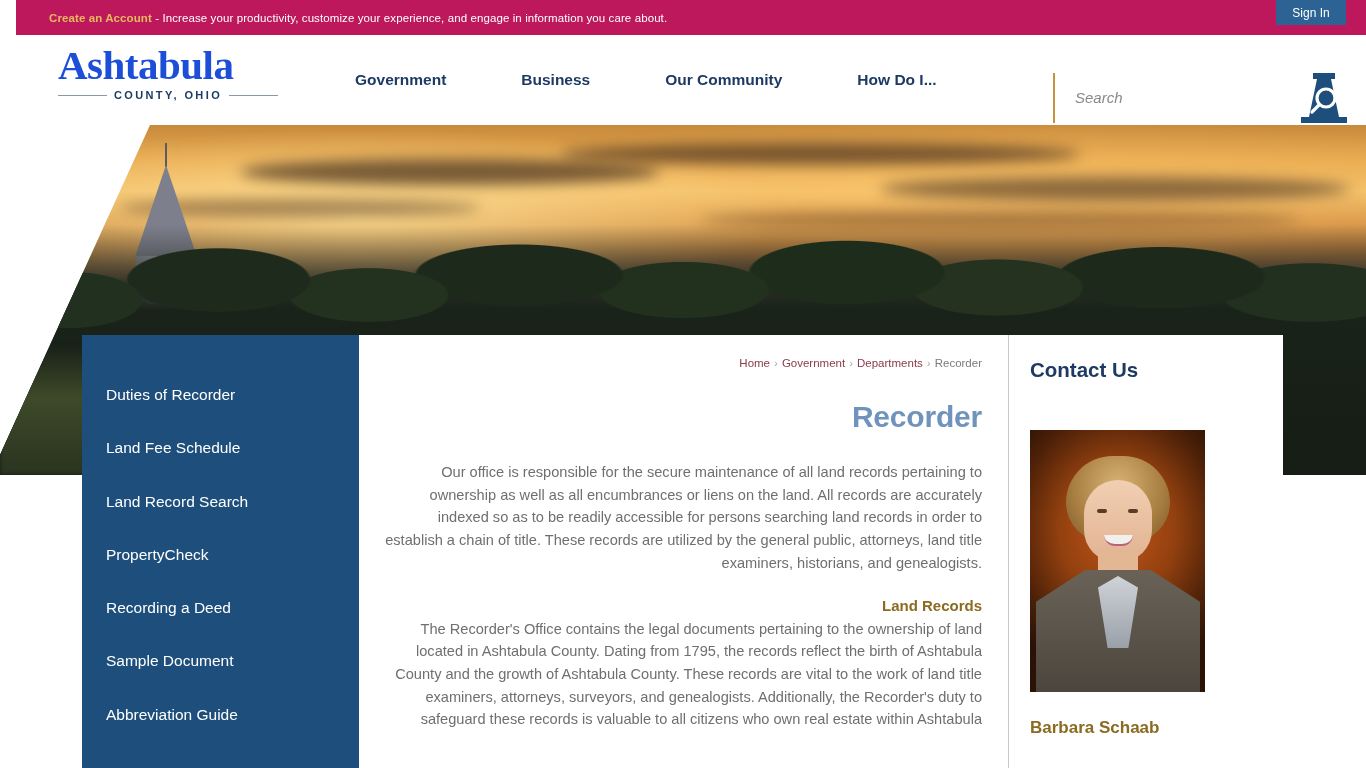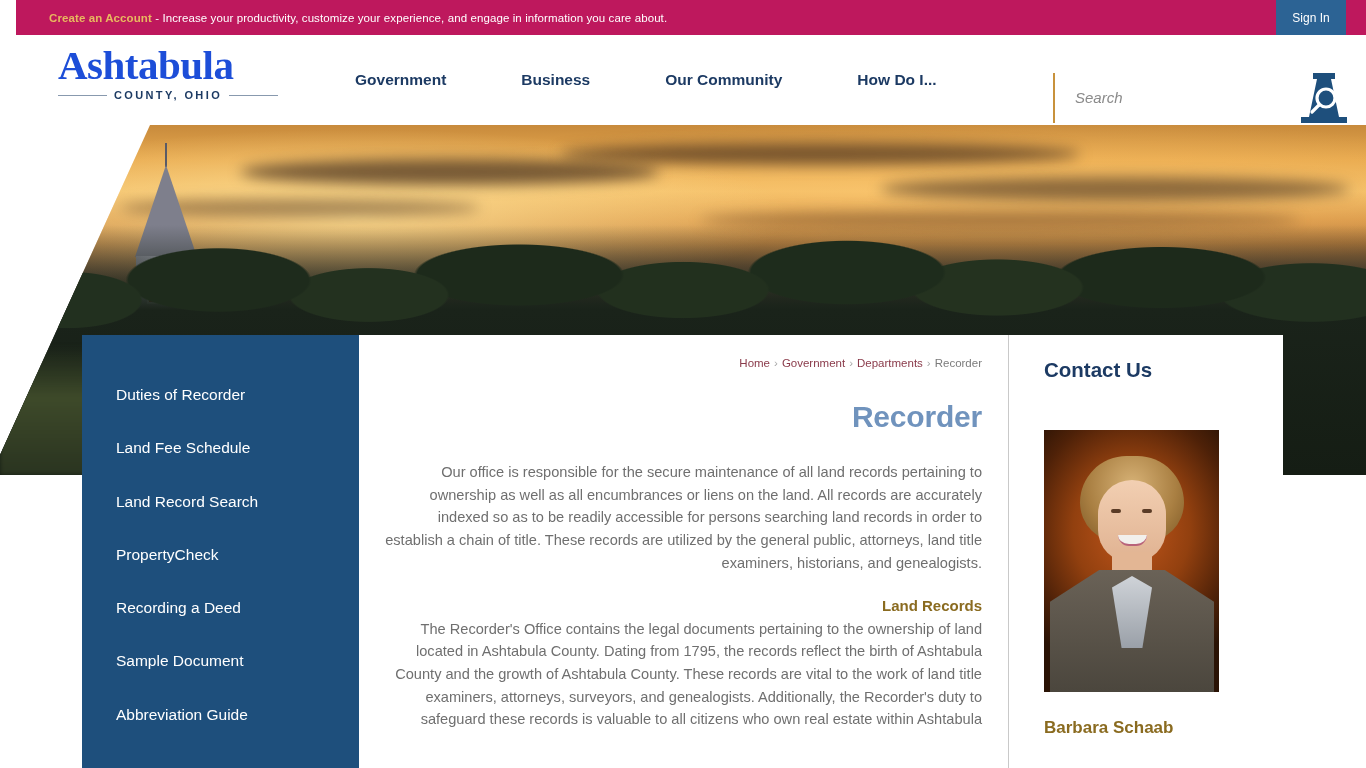--- a/index.html
+++ b/index.html
@@ -30,21 +30,21 @@
     white-space: nowrap;
   }
   #create-account-link {
     color: #e8b85f;
     font-weight: bold;
     text-decoration: none;
   }
   #sign-in-button {
     position: absolute;
     right: 36px; top: 0;
-    height: 35px;
+    height: 25px;
     width: 70px;
     background: #2c6394;
     color: #ffffff;
     font-size: 12px;
     display: flex;
     align-items: center;
     justify-content: center;
     cursor: pointer;
     border: none;
     font-family: inherit;
@@ -257,21 +257,21 @@
     width: 277px;
     background: #1e4f7c;
     padding-top: 33px;
     flex-shrink: 0;
   }
   .sidebar-item {
     display: block;
     color: #ffffff;
     font-size: 15.5px;
     text-decoration: none;
-    padding: 0 0 0 34px;
+    padding: 0 0 0 24px;
     line-height: 53.3px;
     white-space: nowrap;
     cursor: pointer;
   }
 
   
   #main-content {
     flex: 1;
     padding: 22px 26px 0 25px;
     min-width: 0;
@@ -310,21 +310,21 @@
     line-height: 22.7px;
     color: #6f6f6f;
     max-width: 614px;
   }
 
   
   #contact-column {
     width: 275px;
     flex-shrink: 0;
     border-left: 1px solid #c9c9c9;
-    padding: 23px 0 0 35px;
+    padding: 23px 0 0 21px;
   }
   #contact-title {
     font-size: 20.5px;
     font-weight: bold;
     color: #1c3a63;
     margin-bottom: 48px;
   }
   #contact-photo {
     width: 175px; height: 262px;
     background:

